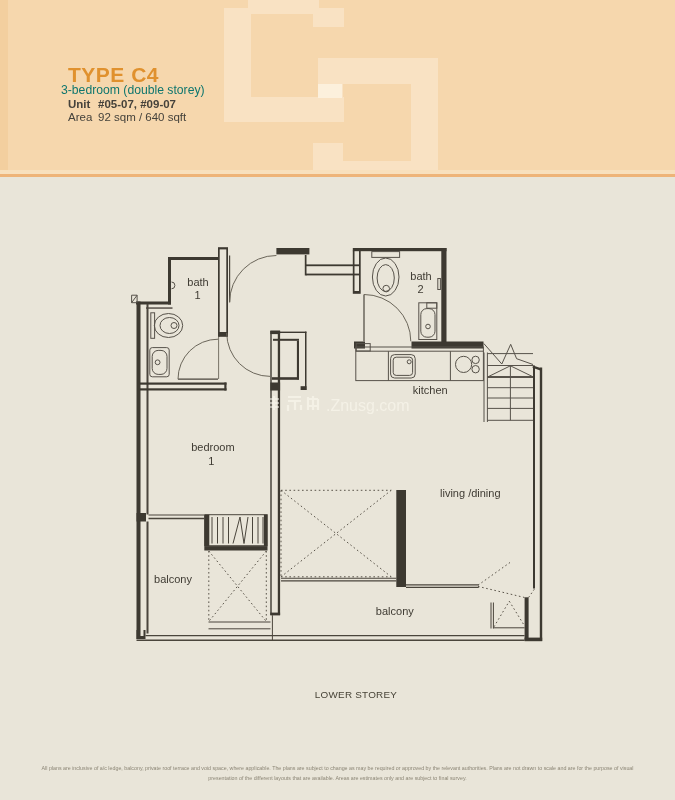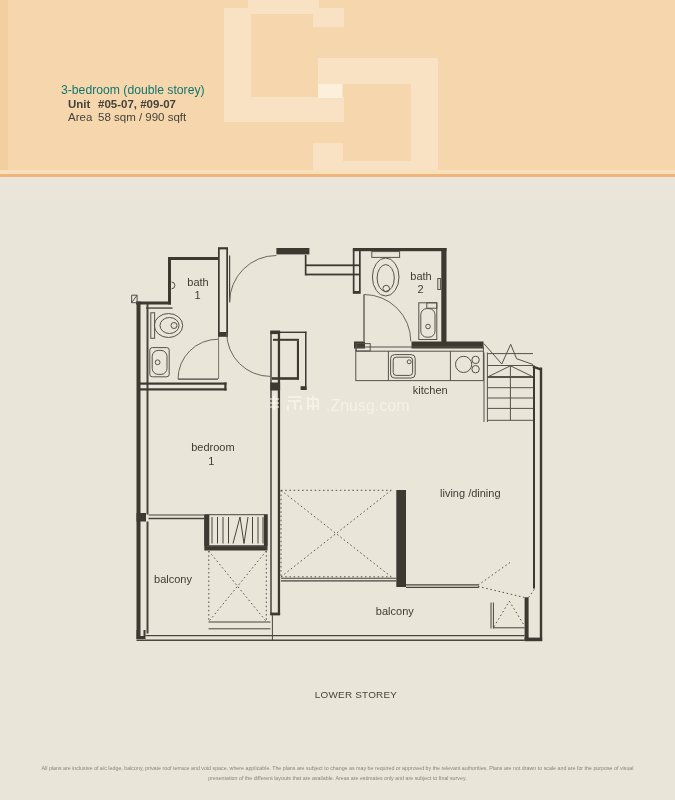--- a/index.html
+++ b/index.html
@@ -43,26 +43,27 @@
   <div class="lg2" style="left:318px;top:84px;width:24px;height:14px;"></div>
 
   <div class="lg" style="left:313px;top:143px;width:30px;height:24px;"></div>
 
   <div class="lg" style="left:313px;top:161px;width:125px;height:11px;"></div>
 
   <div class="strip1"></div>
 
   <div class="strip2"></div>
 
+  <div class="t1">TYPE C4</div>
 
   <div class="t2">3-bedroom (double storey)</div>
 
   <div class="t3">Unit<span class="val">#05-07, #09-07</span></div>
 
-  <div class="t4">Area<span class="val">58 sqm / 990 sqft</span></div>
+  <div class="t4">Area<span class="val">92 sqm / 640 sqft</span></div>
 </div>
 
 <svg width="675" height="800" viewBox="0 0 675 800">
 <g fill="#3d3931">
 
 <rect x="168" y="257" width="50.5" height="3"></rect>
 
 <rect x="168" y="257" width="3" height="47.5"></rect>
 
 <rect x="136" y="301.5" width="35" height="3"></rect>

